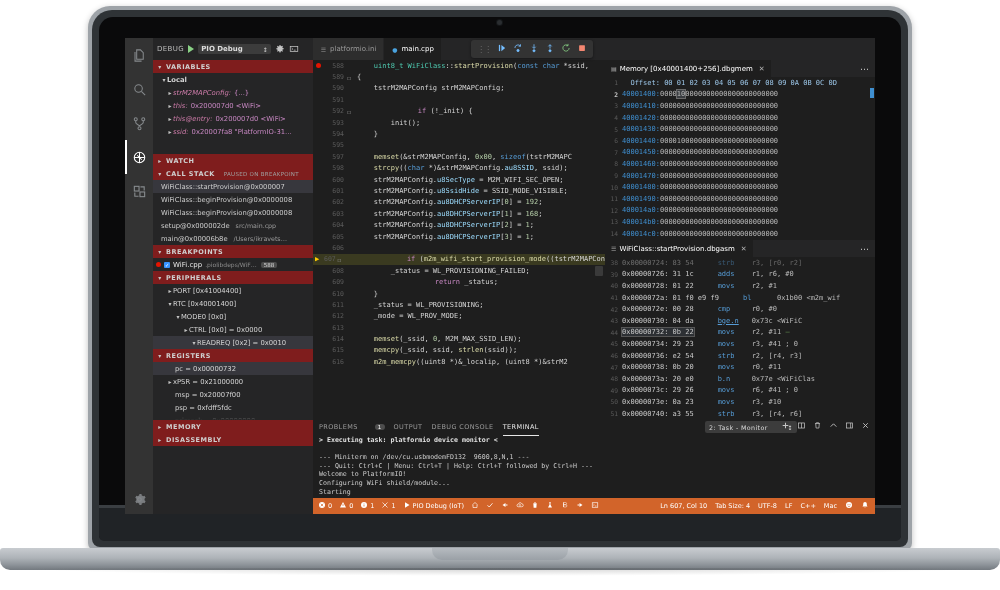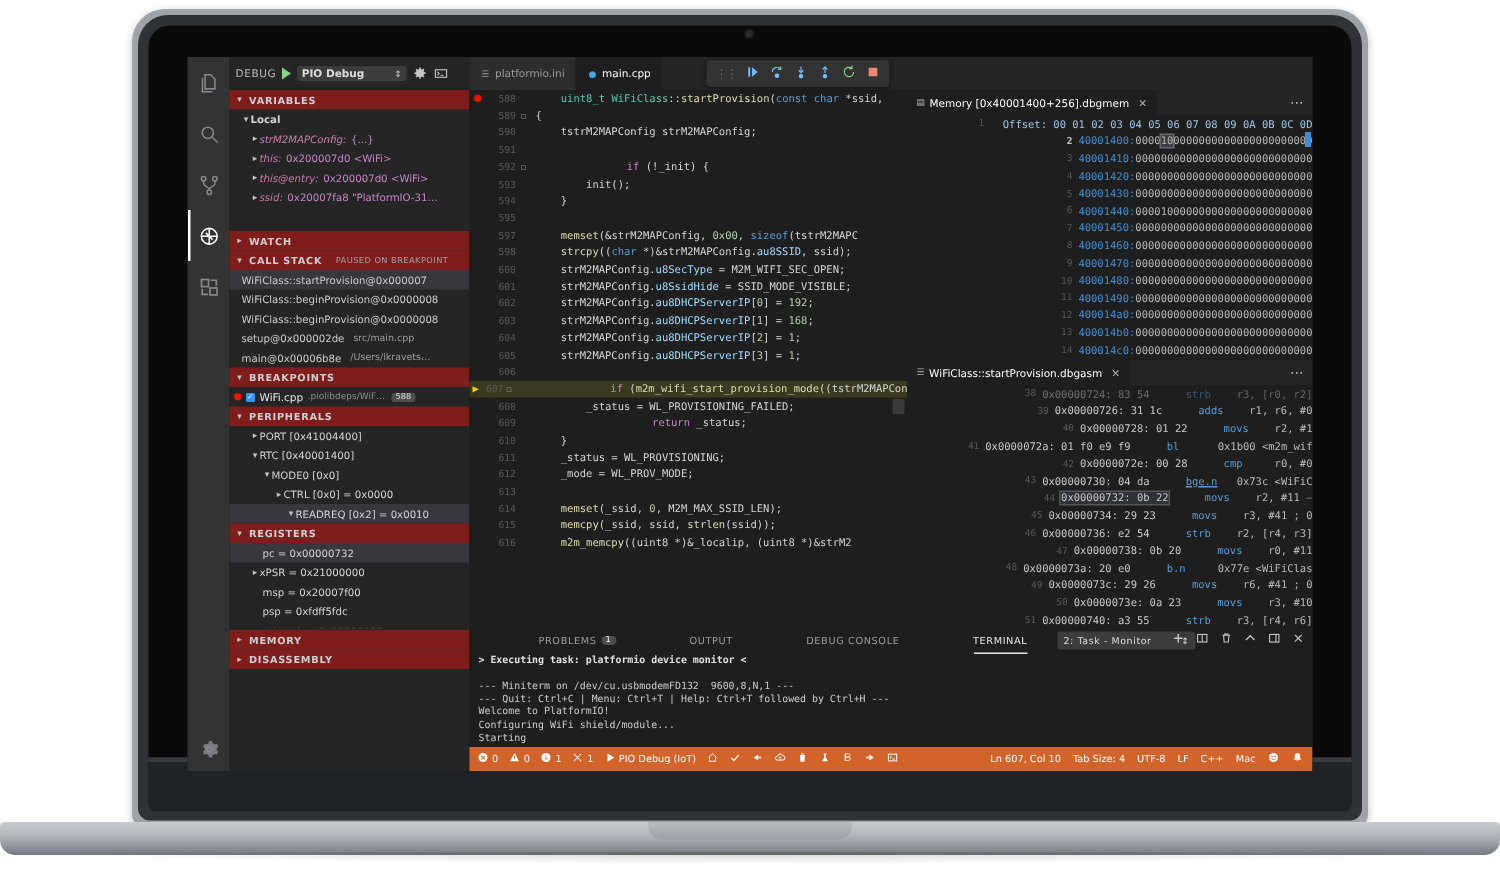--- a/index.html
+++ b/index.html
@@ -135,40 +135,40 @@
   .rp-bot { top:180px; bottom:0; }
   .rp-tabs { height:17px; background:#252526; display:flex; align-items:center;
     position:relative; }
   .rp-tab { display:flex; align-items:center; gap:3px; padding:0 6px; height:100%;
     background:#1e1e1e; color:#ffffff; font-size:7px; }
   .rp-tab .x { color:#b0b0b0; margin-left:3px; font-size:7px; }
   .rp-dots { position:absolute; right:5px; color:#c0c0c0; font-size:9px; letter-spacing:1px; }
   .rp-body { position:absolute; left:0; right:0; top:17px; bottom:0; background:#1e1e1e;
     overflow:hidden; }
   .hline { height:11.6px; display:flex; align-items:center; white-space:pre;
-    font-family:"DejaVu Sans Mono", monospace; font-size:7px;justify-content:flex-end; }
+    font-family:"DejaVu Sans Mono", monospace; font-size:7px; }
   .hnum { width:17px; text-align:right; color:#5a5a5a; font-size:6.3px; padding-right:4px; }
   .hnum.cur { color:#c6c6c6; font-weight:bold; }
   .haddr { color:#3f8fd0; }
   .hoff { color:#9cc6e8; }
   .hbyte { color:#b9b9b9; }
   .hbyte.sel { background:#3a3d41; outline:1px solid #6a6a6a; }
   .dnum { width:17px; text-align:right; color:#5a5a5a; font-size:6.3px; padding-right:4px; }
   .daddr { color:#c8c8c8; }
   .dmn { color:#569cd6; }
   .dop { color:#b9b9b9; }
   .dcmt { color:#6a9955; }
   .dsel { background:#2d3034; outline:1px solid #555; }
   .vscroll { position:absolute; right:0; top:17px; width:4px; background:#3f8fd0; }
 
   
   .panel { position:absolute; left:0; right:0; bottom:16px; height:80px; background:#1e1e1e; }
   .panel-head { height:18px; display:flex; align-items:center; gap:9px; padding:0 6px;
     font-size:6.5px; letter-spacing:.4px; color:#9a9a9a; position:relative; }
-  .ph-item { position:relative; display:flex; align-items:center; gap:3px; height:18px;margin-left:40px; }
+  .ph-item { position:relative; display:flex; align-items:center; gap:17px; height:18px; }
   .ph-item.active { color:#e7e7e7; box-shadow:inset 0 -1px 0 #e7e7e7; }
   .badge { background:#4d4d4d; color:#fff; border-radius:6px; font-size:5.5px; padding:0 3px; }
   .term-select { position:absolute; right:78px; top:3px; width:92px; height:12px;
     background:#3c3c3c; color:#dddddd; font-size:6.3px; display:flex; align-items:center;
     justify-content:space-between; padding:0 4px; border-radius:2px; }
   .ph-actions { position:absolute; right:5px; top:3px; display:flex; align-items:center; gap:7px;
     color:#c5c5c5; }
   .ph-actions svg { width:9px; height:9px; }
   .term-body { position:absolute; left:6px; right:6px; top:18px; bottom:0; }
   .tline { height:8.6px; font-family:"DejaVu Sans Mono", monospace; font-size:6.6px;

